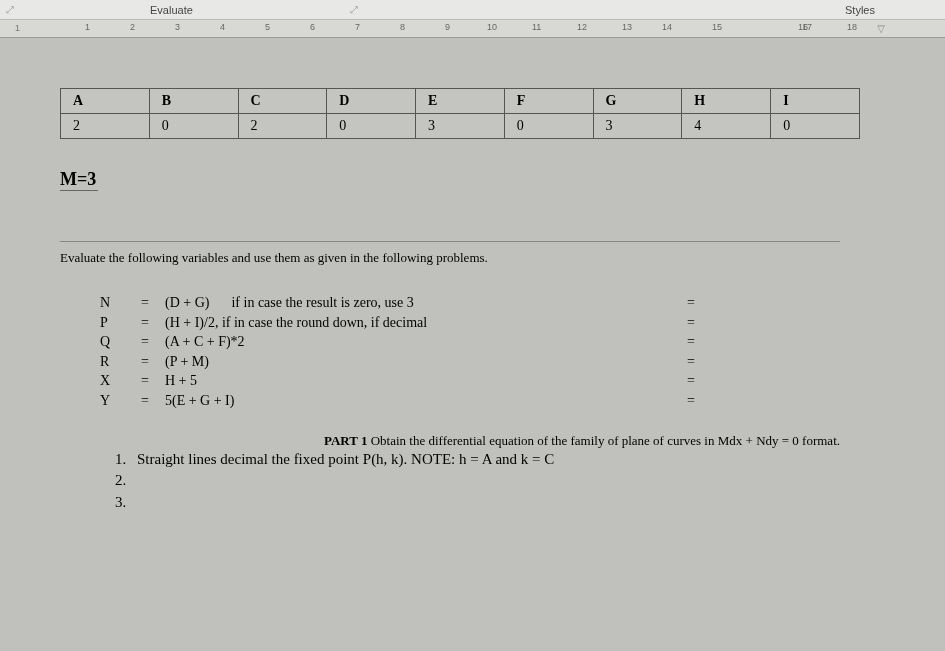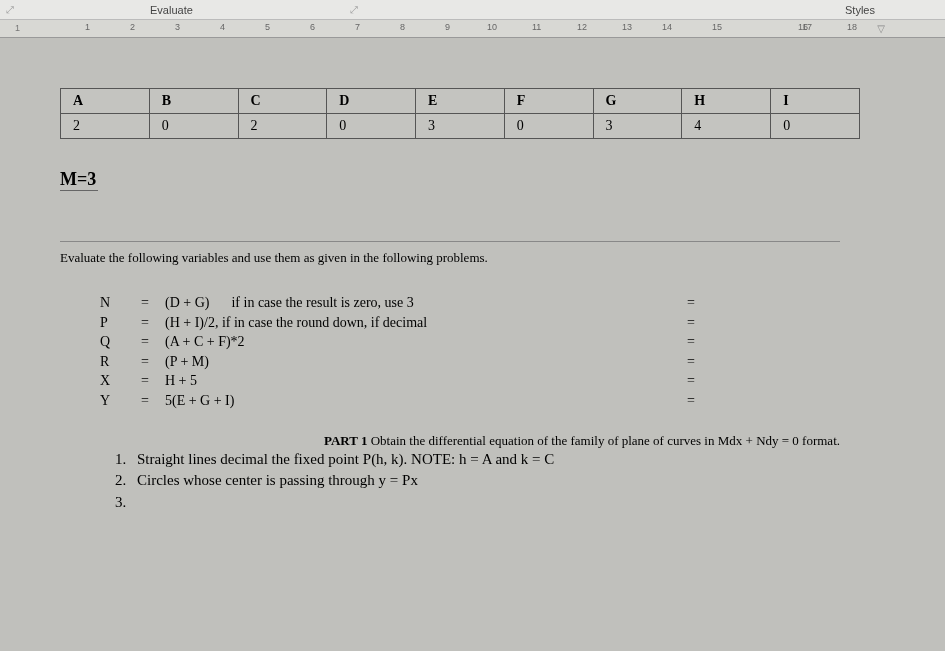--- a/index.html
+++ b/index.html
@@ -254,20 +254,19 @@
     <span class="bold">PART 1</span><span> Obtain the differential equation of the family of plane of curves in Mdx + Ndy = 0 format.</span>
   </div>
 
   <div class="problem-list">
     <div class="problem-item">
       <span class="problem-num">1.</span>
       <span>Straight lines decimal the fixed point P(h, k). NOTE: h = A and k = C</span>
     </div>
     <div class="problem-item">
       <span class="problem-num">2.</span>
-      <span>Circles whose center is passing through y = Px</span>
     </div>
     <div class="problem-item">
       <span class="problem-num">3.</span>
     </div>
   </div>
 
 </div>
 
 </body></html>

